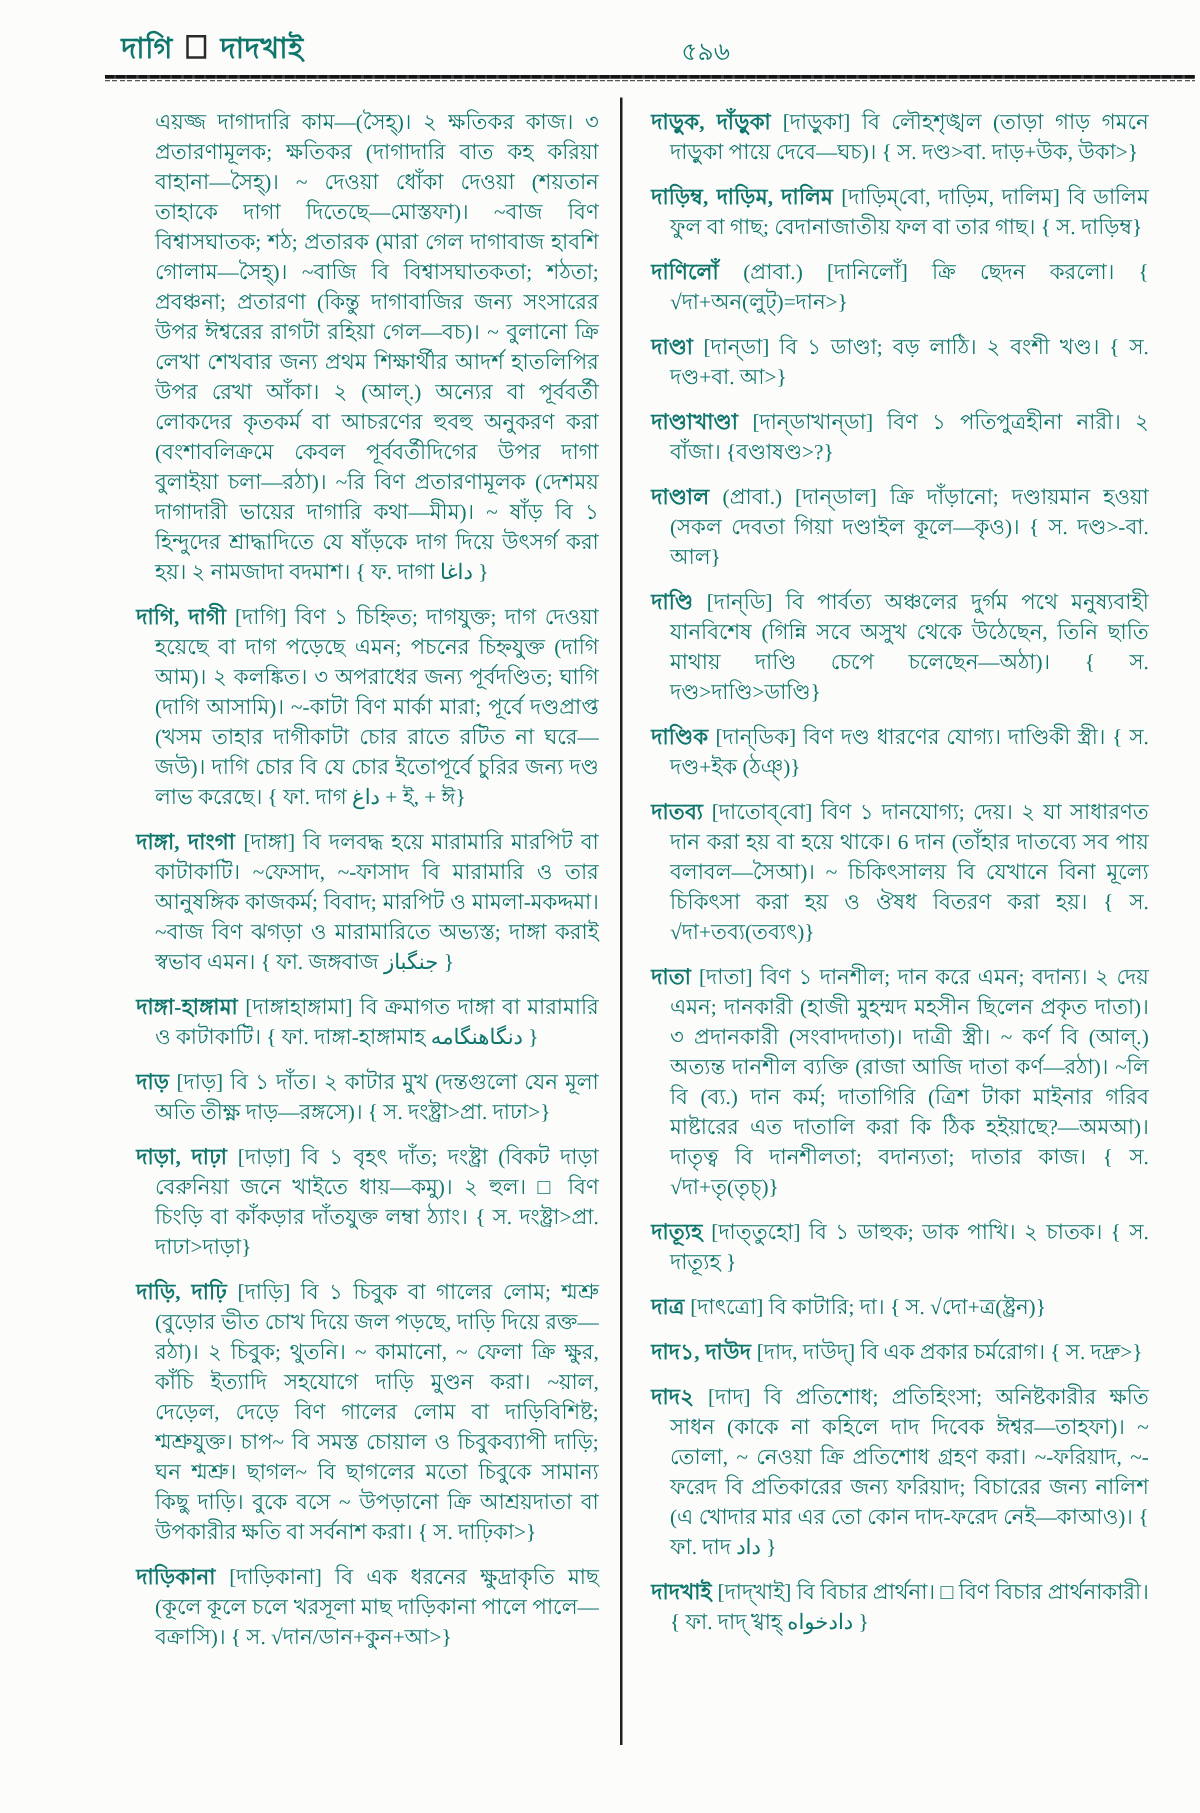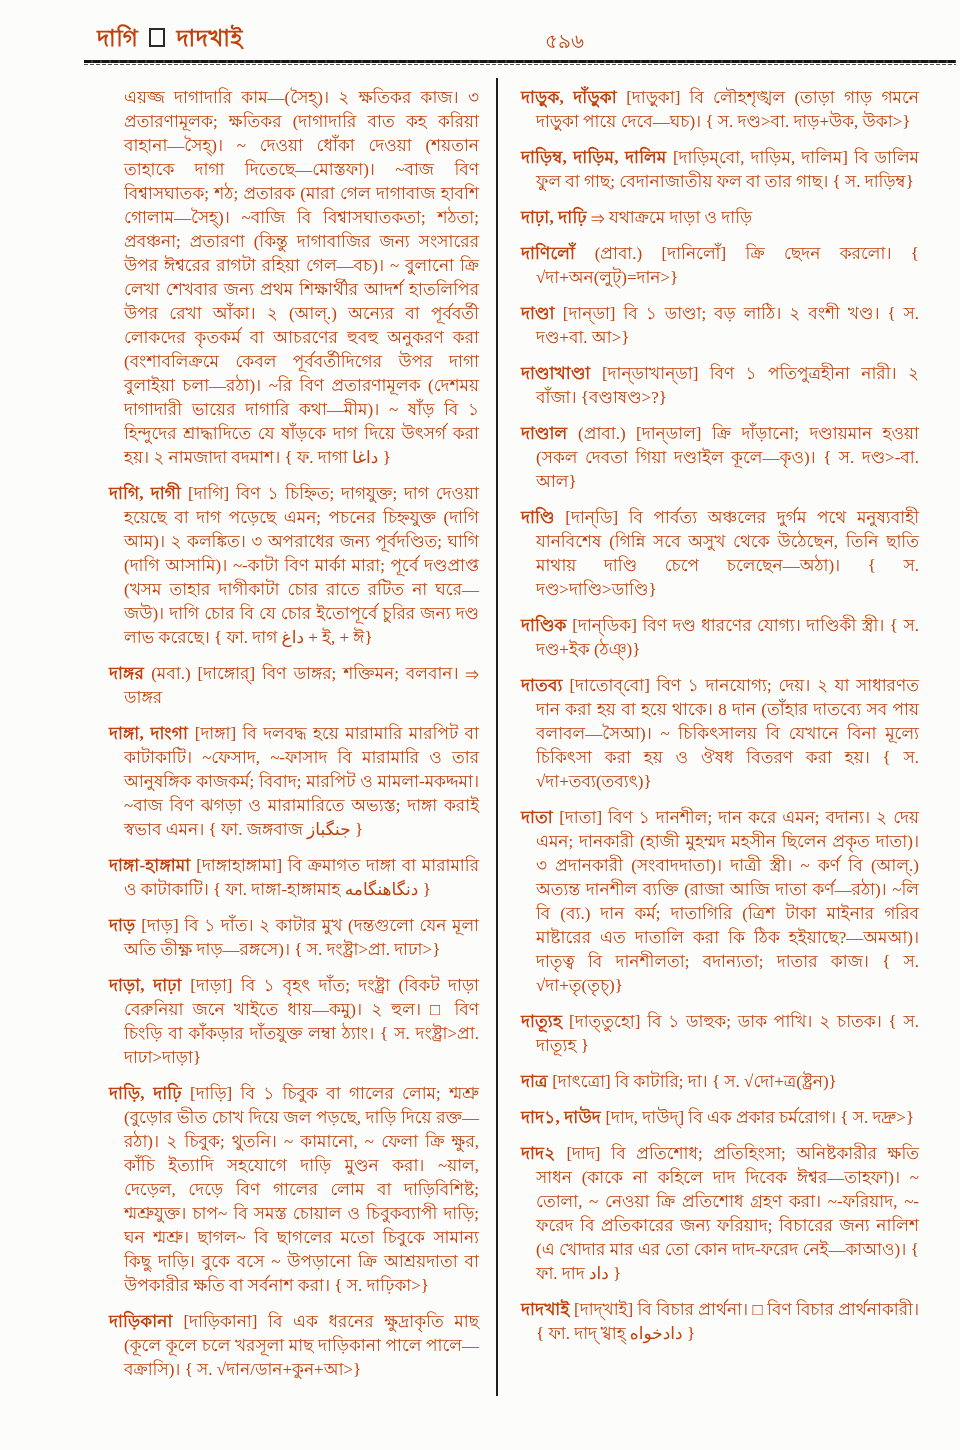--- a/index.html
+++ b/index.html
@@ -81,55 +81,53 @@
   .entry.cont { text-indent: 0; }
   .entry .head {
     font-weight: 700;
     letter-spacing: 0.2px;
   }
   .entry .body { font-weight: 400; }
 </style>
 </head>
 <body>
 
-<div class="page" style="background: rgb(252, 252, 250); color: #c2410c;">
+<div class="page" style="background: rgb(252, 252, 250); color: #0f766e;">
 
   <div class="running-head">
     <span>দাগি</span><span class="sq"></span><span>দাদখাই</span>
   </div>
 
   <div class="page-number">৫৯৬</div>
 
   <div class="header-rule"></div>
 
   <div class="column-divider"></div>
 
   <div class="col col-left">
       <div class="entry cont"><span class="body">এয়জ্জ দাগাদারি কাম—(সৈহ্)। ২ ক্ষতিকর কাজ। ৩ প্রতারণামূলক; ক্ষতিকর (দাগাদারি বাত কহ করিয়া বাহানা—সৈহ্)। ~ দেওয়া ধোঁকা দেওয়া (শয়তান তাহাকে দাগা দিতেছে—মোস্তফা)। ~বাজ বিণ বিশ্বাসঘাতক; শঠ; প্রতারক (মারা গেল দাগাবাজ হাবশি গোলাম—সৈহ্)। ~বাজি বি বিশ্বাসঘাতকতা; শঠতা; প্রবঞ্চনা; প্রতারণা (কিন্তু দাগাবাজির জন্য সংসারের উপর ঈশ্বরের রাগটা রহিয়া গেল—বচ)। ~ বুলানো ক্রি লেখা শেখবার জন্য প্রথম শিক্ষার্থীর আদর্শ হাতলিপির উপর রেখা আঁকা। ২ (আল্.) অন্যের বা পূর্ববর্তী লোকদের কৃতকর্ম বা আচরণের হুবহু অনুকরণ করা (বংশাবলিক্রমে কেবল পূর্ববর্তীদিগের উপর দাগা বুলাইয়া চলা—রঠা)। ~রি বিণ প্রতারণামূলক (দেশময় দাগাদারী ভায়ের দাগারি কথা—মীম)। ~ ষাঁড় বি ১ হিন্দুদের শ্রাদ্ধাদিতে যে ষাঁড়কে দাগ দিয়ে উৎসর্গ করা হয়। ২ নামজাদা বদমাশ। { ফ. দাগা داغا }</span></div>
       <div class="entry"><span class="head">দাগি, দাগী </span><span class="body">[দাগি] বিণ ১ চিহ্নিত; দাগযুক্ত; দাগ দেওয়া হয়েছে বা দাগ পড়েছে এমন; পচনের চিহ্নযুক্ত (দাগি আম)। ২ কলঙ্কিত। ৩ অপরাধের জন্য পূর্বদণ্ডিত; ঘাগি (দাগি আসামি)। ~-কাটা বিণ মার্কা মারা; পূর্বে দণ্ডপ্রাপ্ত (খসম তাহার দাগীকাটা চোর রাতে রটিত না ঘরে—জউ)। দাগি চোর বি যে চোর ইতোপূর্বে চুরির জন্য দণ্ড লাভ করেছে। { ফা. দাগ داغ + ই, + ঈ}</span></div>
-      <div class="entry"><span class="head">দাঙ্গর </span><span class="body">(মবা.) [দাঙ্গোর্] বিণ ডাঙ্গর; শক্তিমন; বলবান। ⇒ ডাঙ্গর</span></div>
       <div class="entry"><span class="head">দাঙ্গা, দাংগা </span><span class="body">[দাঙ্গা] বি দলবদ্ধ হয়ে মারামারি মারপিট বা কাটাকাটি। ~ফেসাদ, ~-ফাসাদ বি মারামারি ও তার আনুষঙ্গিক কাজকর্ম; বিবাদ; মারপিট ও মামলা-মকদ্দমা। ~বাজ বিণ ঝগড়া ও মারামারিতে অভ্যস্ত; দাঙ্গা করাই স্বভাব এমন। { ফা. জঙ্গবাজ جنگباز }</span></div>
       <div class="entry"><span class="head">দাঙ্গা-হাঙ্গামা </span><span class="body">[দাঙ্গাহাঙ্গামা] বি ক্রমাগত দাঙ্গা বা মারামারি ও কাটাকাটি। { ফা. দাঙ্গা-হাঙ্গামাহ دنگاهنگامه }</span></div>
       <div class="entry"><span class="head">দাড় </span><span class="body">[দাড়] বি ১ দাঁত। ২ কাটার মুখ (দন্তগুলো যেন মূলা অতি তীক্ষ্ণ দাড়—রঙ্গসে)। { স. দংষ্ট্রা&gt;প্রা. দাঢা&gt;}</span></div>
       <div class="entry"><span class="head">দাড়া, দাঢ়া </span><span class="body">[দাড়া] বি ১ বৃহৎ দাঁত; দংষ্ট্রা (বিকট দাড়া বেরুনিয়া জনে খাইতে ধায়—কমু)। ২ হুল। □ বিণ চিংড়ি বা কাঁকড়ার দাঁতযুক্ত লম্বা ঠ্যাং। { স. দংষ্ট্রা&gt;প্রা. দাঢা&gt;দাড়া}</span></div>
       <div class="entry"><span class="head">দাড়ি, দাঢ়ি </span><span class="body">[দাড়ি] বি ১ চিবুক বা গালের লোম; শ্মশ্রু (বুড়োর ভীত চোখ দিয়ে জল পড়ছে, দাড়ি দিয়ে রক্ত—রঠা)। ২ চিবুক; থুতনি। ~ কামানো, ~ ফেলা ক্রি ক্ষুর, কাঁচি ইত্যাদি সহযোগে দাড়ি মুণ্ডন করা। ~য়াল, দেড়েল, দেড়ে বিণ গালের লোম বা দাড়িবিশিষ্ট; শ্মশ্রুযুক্ত। চাপ~ বি সমস্ত চোয়াল ও চিবুকব্যাপী দাড়ি; ঘন শ্মশ্রু। ছাগল~ বি ছাগলের মতো চিবুকে সামান্য কিছু দাড়ি। বুকে বসে ~ উপড়ানো ক্রি আশ্রয়দাতা বা উপকারীর ক্ষতি বা সর্বনাশ করা। { স. দাঢ়িকা&gt;}</span></div>
       <div class="entry"><span class="head">দাড়িকানা </span><span class="body">[দাড়িকানা] বি এক ধরনের ক্ষুদ্রাকৃতি মাছ (কূলে কূলে চলে খরসূলা মাছ দাড়িকানা পালে পালে—বক্রাসি)। { স. √দান/ডান+কুন+আ&gt;}</span></div>
     </div>
 
   <div class="col col-right">
       <div class="entry"><span class="head">দাড়ুক, দাঁড়ুকা </span><span class="body">[দাড়ুকা] বি লৌহশৃঙ্খল (তাড়া গাড় গমনে দাড়ুকা পায়ে দেবে—ঘচ)। { স. দণ্ড&gt;বা. দাড়+উক, উকা&gt;}</span></div>
       <div class="entry"><span class="head">দাড়িম্ব, দাড়িম, দালিম </span><span class="body">[দাড়িম্‌বো, দাড়িম, দালিম] বি ডালিম ফুল বা গাছ; বেদানাজাতীয় ফল বা তার গাছ। { স. দাড়িম্ব}</span></div>
-      <div class="entry"><span class="head">দাঢ়া, দাঢ়ি </span><span class="body">⇒ যথাক্রমে দাড়া ও দাড়ি</span></div>
       <div class="entry"><span class="head">দাণিলোঁ </span><span class="body">(প্রাবা.) [দানিলোঁ] ক্রি ছেদন করলো। { √দা+অন(লুট্)=দান&gt;}</span></div>
       <div class="entry"><span class="head">দাণ্ডা </span><span class="body">[দান্‌ডা] বি ১ ডাণ্ডা; বড় লাঠি। ২ বংশী খণ্ড। { স. দণ্ড+বা. আ&gt;}</span></div>
       <div class="entry"><span class="head">দাণ্ডাখাণ্ডা </span><span class="body">[দান্‌ডাখান্‌ডা] বিণ ১ পতিপুত্রহীনা নারী। ২ বাঁজা। {বণ্ডাষণ্ড&gt;?}</span></div>
       <div class="entry"><span class="head">দাণ্ডাল </span><span class="body">(প্রাবা.) [দান্‌ডাল] ক্রি দাঁড়ানো; দণ্ডায়মান হওয়া (সকল দেবতা গিয়া দণ্ডাইল কূলে—কৃও)। { স. দণ্ড&gt;-বা. আল}</span></div>
       <div class="entry"><span class="head">দাণ্ডি </span><span class="body">[দান্‌ডি] বি পার্বত্য অঞ্চলের দুর্গম পথে মনুষ্যবাহী যানবিশেষ (গিন্নি সবে অসুখ থেকে উঠেছেন, তিনি ছাতি মাথায় দাণ্ডি চেপে চলেছেন—অঠা)। { স. দণ্ড&gt;দাণ্ডি&gt;ডাণ্ডি}</span></div>
       <div class="entry"><span class="head">দাণ্ডিক </span><span class="body">[দান্‌ডিক] বিণ দণ্ড ধারণের যোগ্য। দাণ্ডিকী স্ত্রী। { স. দণ্ড+ইক (ঠঞ্)}</span></div>
-      <div class="entry"><span class="head">দাতব্য </span><span class="body">[দাতোব্‌বো] বিণ ১ দানযোগ্য; দেয়। ২ যা সাধারণত দান করা হয় বা হয়ে থাকে। 8 দান (তাঁহার দাতব্যে সব পায় বলাবল—সৈআ)। ~ চিকিৎসালয় বি যেখানে বিনা মূল্যে চিকিৎসা করা হয় ও ঔষধ বিতরণ করা হয়। { স. √দা+তব্য(তব্যৎ)}</span></div>
+      <div class="entry"><span class="head">দাতব্য </span><span class="body">[দাতোব্‌বো] বিণ ১ দানযোগ্য; দেয়। ২ যা সাধারণত দান করা হয় বা হয়ে থাকে। 6 দান (তাঁহার দাতব্যে সব পায় বলাবল—সৈআ)। ~ চিকিৎসালয় বি যেখানে বিনা মূল্যে চিকিৎসা করা হয় ও ঔষধ বিতরণ করা হয়। { স. √দা+তব্য(তব্যৎ)}</span></div>
       <div class="entry"><span class="head">দাতা </span><span class="body">[দাতা] বিণ ১ দানশীল; দান করে এমন; বদান্য। ২ দেয় এমন; দানকারী (হাজী মুহম্মদ মহসীন ছিলেন প্রকৃত দাতা)। ৩ প্রদানকারী (সংবাদদাতা)। দাত্রী স্ত্রী। ~ কর্ণ বি (আল্.) অত্যন্ত দানশীল ব্যক্তি (রাজা আজি দাতা কর্ণ—রঠা)। ~লি বি (ব্য.) দান কর্ম; দাতাগিরি (ত্রিশ টাকা মাইনার গরিব মাষ্টারের এত দাতালি করা কি ঠিক হইয়াছে?—অমআ)। দাতৃত্ব বি দানশীলতা; বদান্যতা; দাতার কাজ। { স. √দা+তৃ(তৃচ্)}</span></div>
       <div class="entry"><span class="head">দাত্যূহ </span><span class="body">[দাত্‌তুহো] বি ১ ডাহুক; ডাক পাখি। ২ চাতক। { স. দাত্যূহ }</span></div>
       <div class="entry"><span class="head">দাত্র </span><span class="body">[দাৎত্রো] বি কাটারি; দা। { স. √দো+ত্র(ষ্ট্রন)}</span></div>
       <div class="entry"><span class="head">দাদ১, দাউদ </span><span class="body">[দাদ, দাউদ্] বি এক প্রকার চর্মরোগ। { স. দদ্রু&gt;}</span></div>
       <div class="entry"><span class="head">দাদ২ </span><span class="body">[দাদ] বি প্রতিশোধ; প্রতিহিংসা; অনিষ্টকারীর ক্ষতি সাধন (কাকে না কহিলে দাদ দিবেক ঈশ্বর—তাহফা)। ~ তোলা, ~ নেওয়া ক্রি প্রতিশোধ গ্রহণ করা। ~-ফরিয়াদ, ~-ফরেদ বি প্রতিকারের জন্য ফরিয়াদ; বিচারের জন্য নালিশ (এ খোদার মার এর তো কোন দাদ-ফরেদ নেই—কাআও)। { ফা. দাদ داد }</span></div>
       <div class="entry"><span class="head">দাদখাই </span><span class="body">[দাদ্‌খাই] বি বিচার প্রার্থনা। □ বিণ বিচার প্রার্থনাকারী। { ফা. দাদ্ খ্বাহ্ دادخواه }</span></div>
     </div>
 
 </div>
 

